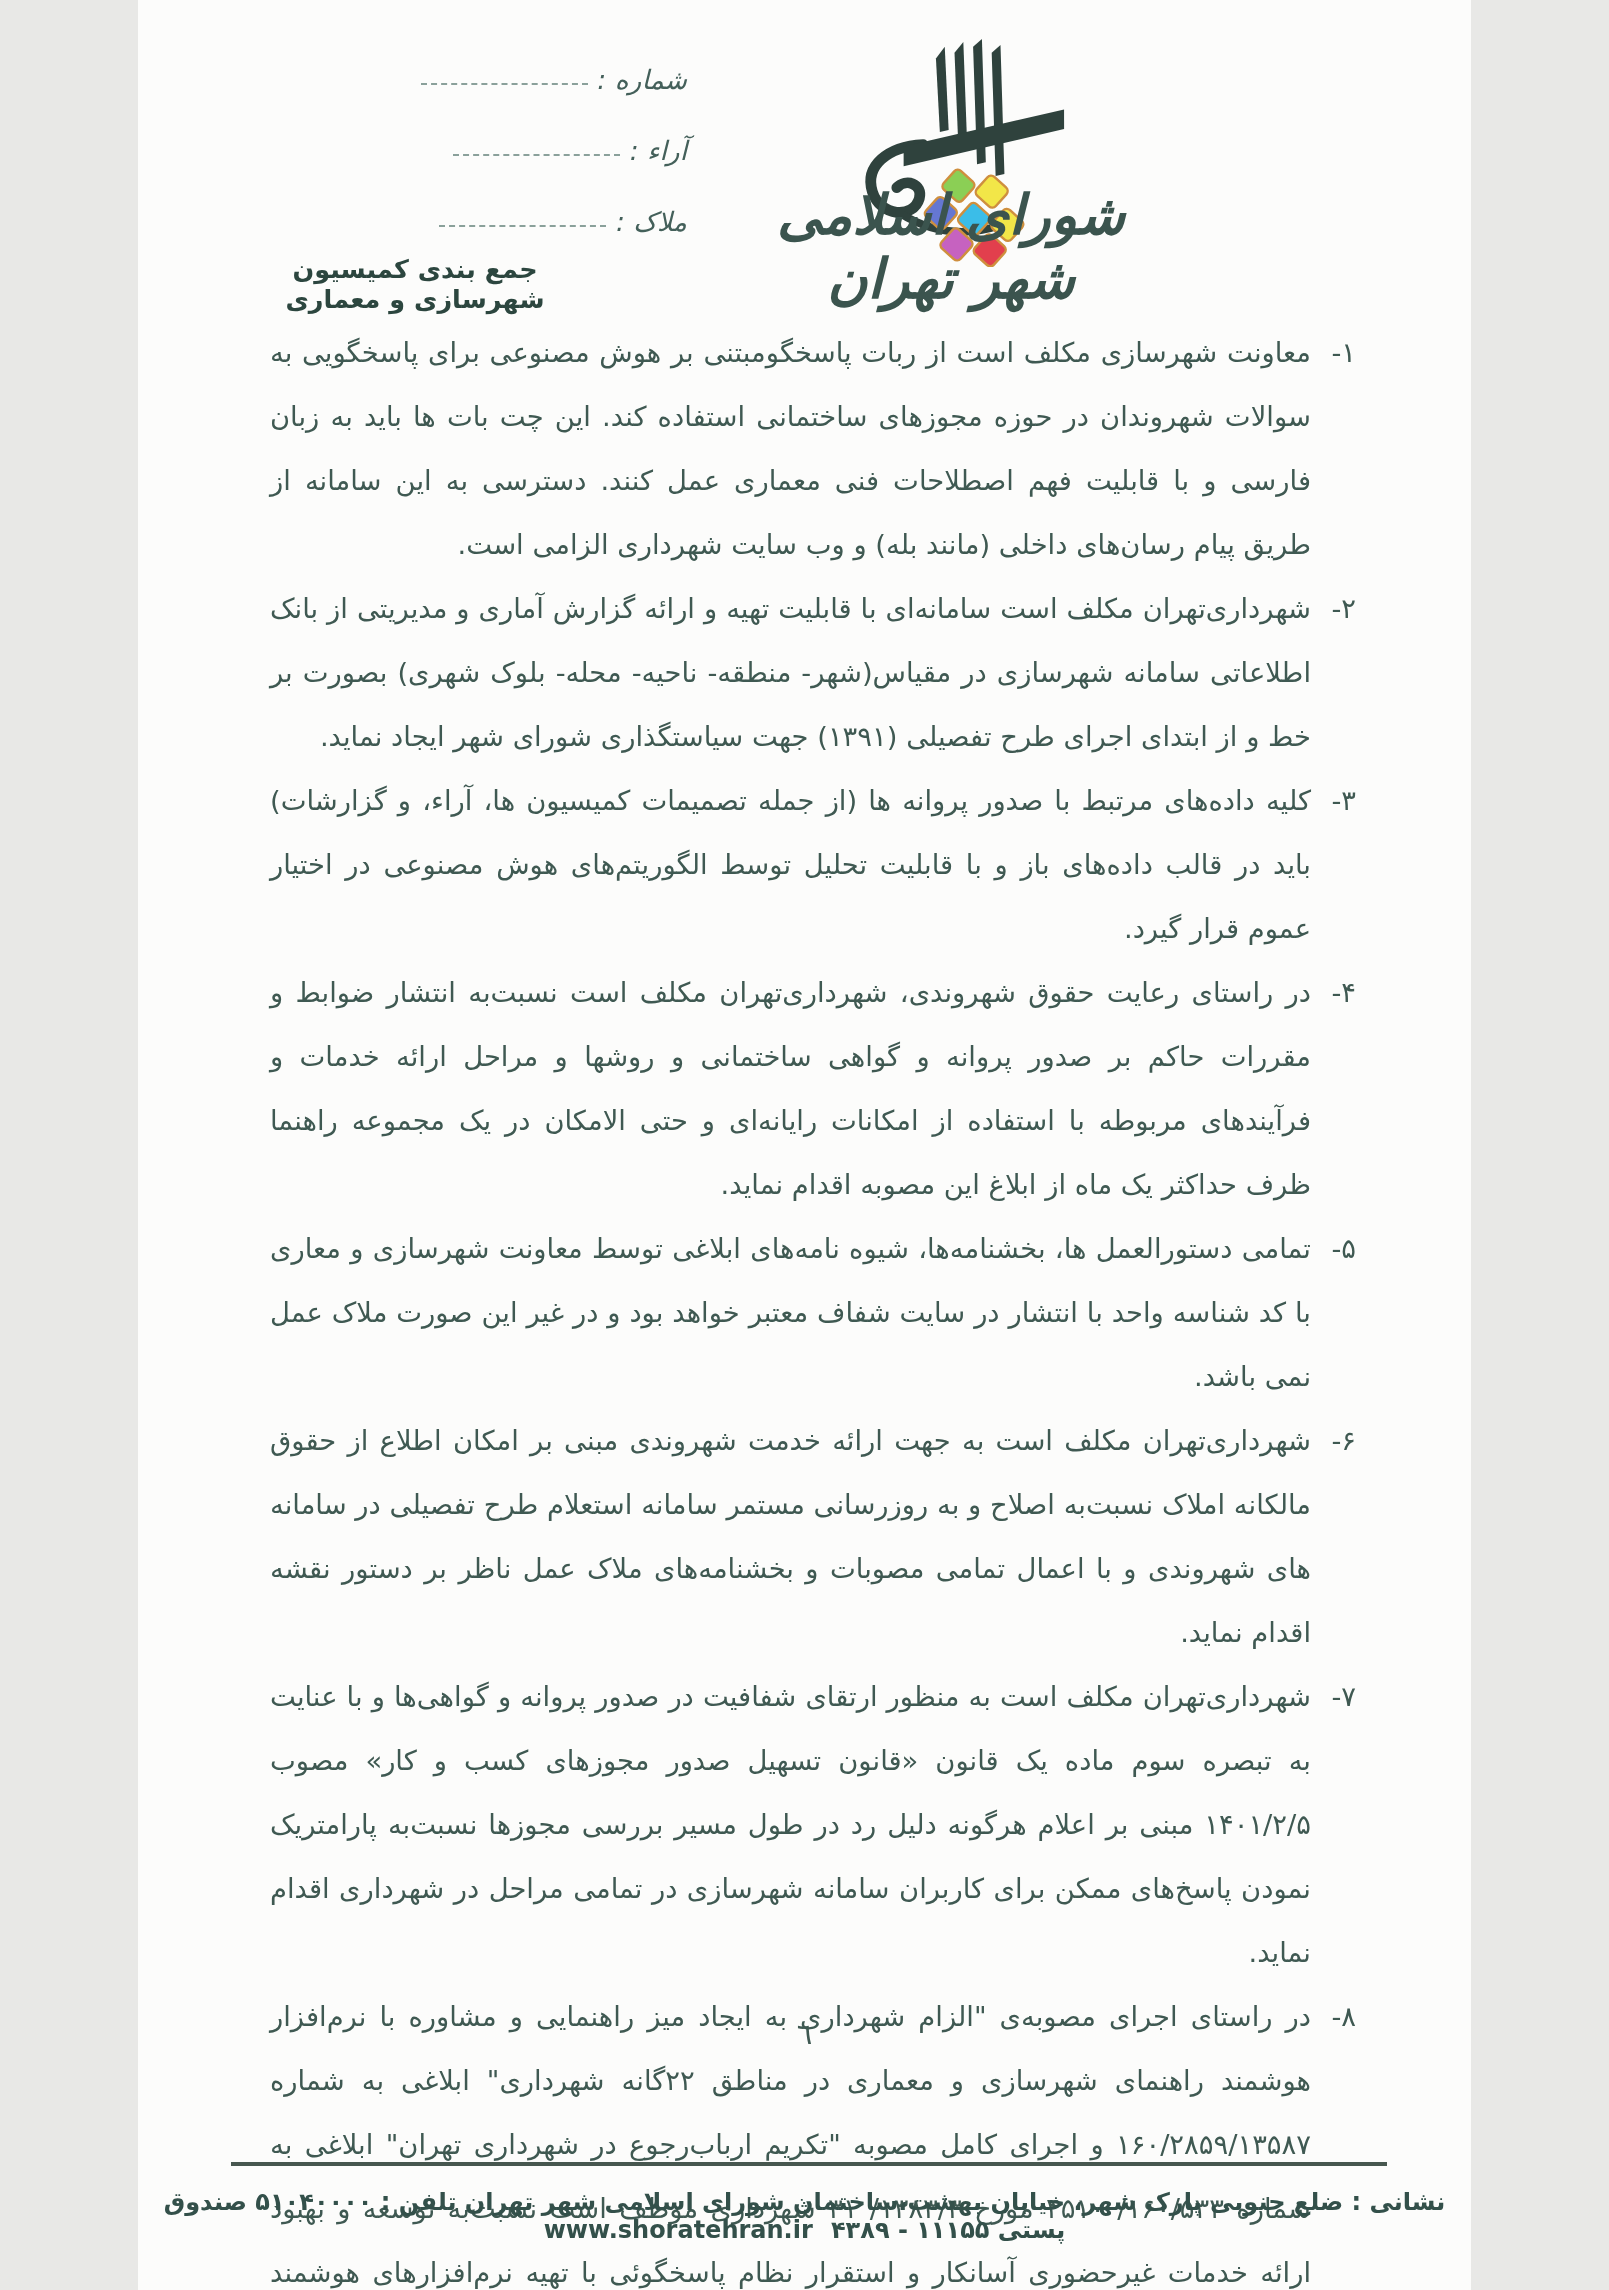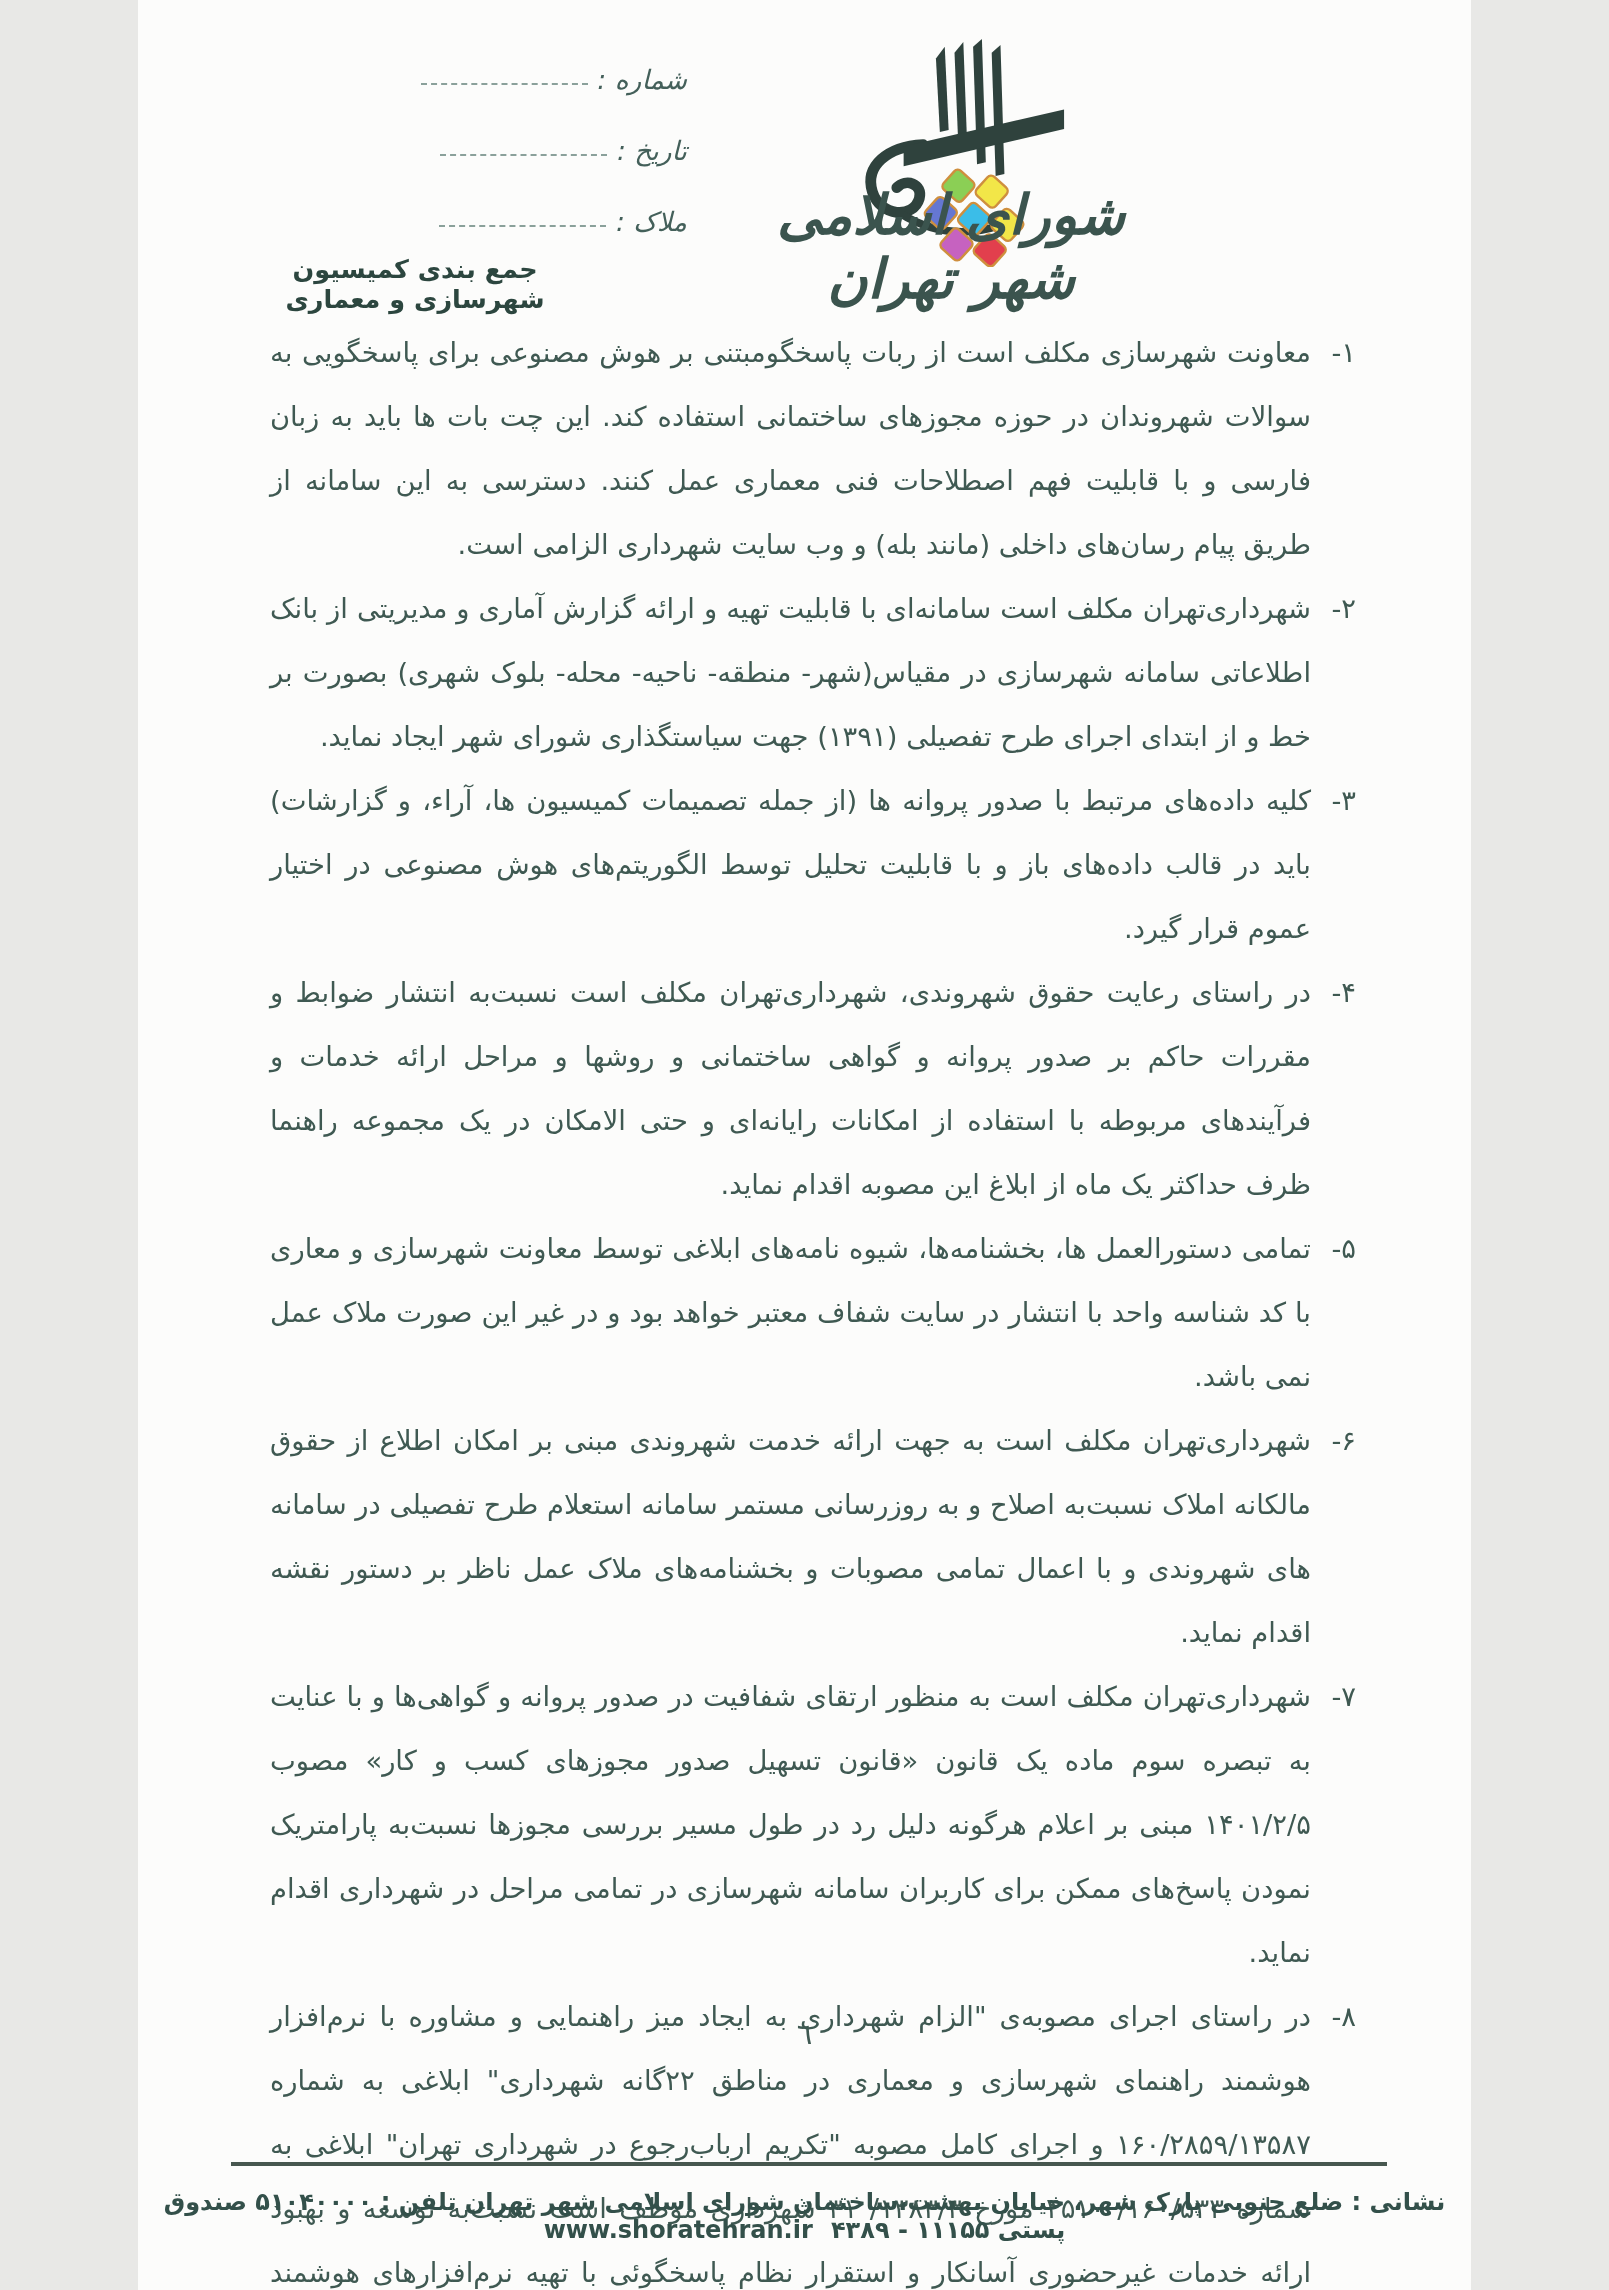--- a/index.html
+++ b/index.html
@@ -91,21 +91,21 @@
 <body>
 
 <div class="page">
 
   <div class="fields">
     <div class="field">
       <span class="lbl">شماره :</span>
       <span class="dash"></span>
     </div>
     <div class="field">
-      <span class="lbl">تاریخ :</span>
+      <span class="lbl">آراء :</span>
       <span class="dash"></span>
     </div>
     <div class="field">
       <span class="lbl">ملاک :</span>
       <span class="dash"></span>
     </div>
   </div>
 
   <div class="stamp">جمع بندی کمیسیون شهرسازی و معماری</div>
 

